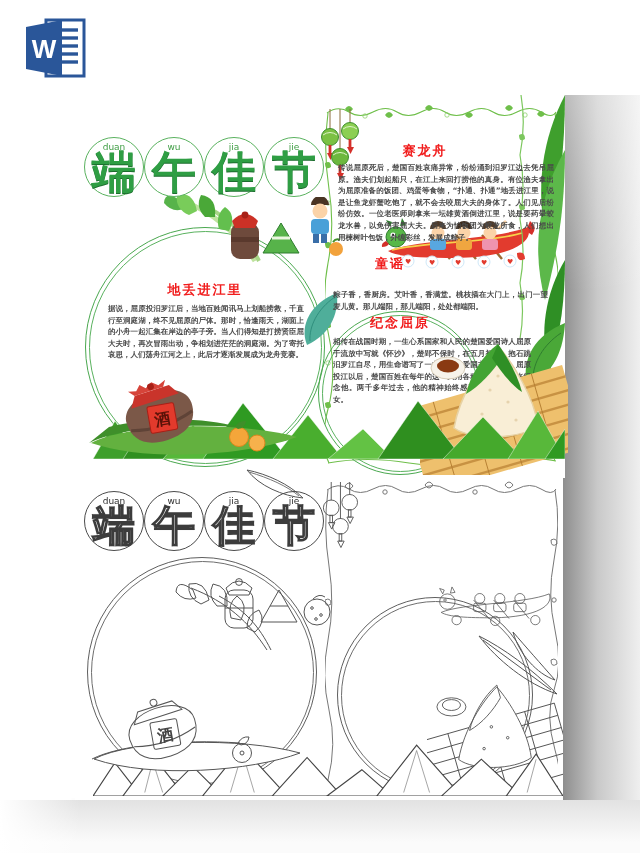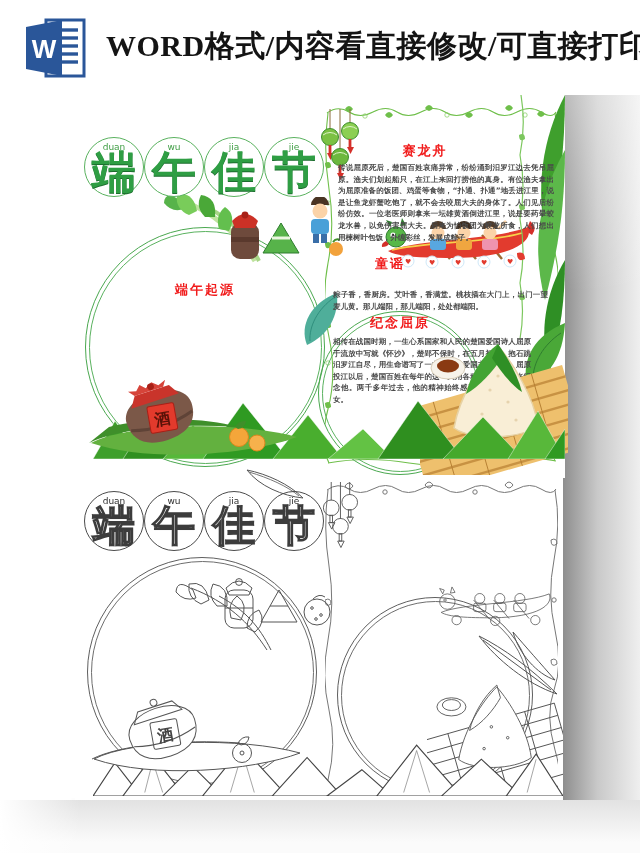--- a/index.html
+++ b/index.html
@@ -59,21 +59,20 @@
       <g stroke="#2a5699" stroke-width="3.4">
         <line x1="30" y1="16" x2="56" y2="16"></line>
           <line x1="30" y1="24" x2="56" y2="24"></line>
         <line x1="30" y1="32" x2="56" y2="32"></line>
           <line x1="30" y1="40" x2="56" y2="40"></line>
         <line x1="30" y1="48" x2="56" y2="48"></line>
       </g>
       <polygon points="4,13 40,6 40,62 4,55" fill="#2a5699"></polygon>
       <text x="22" y="44" text-anchor="middle" font-size="26" font-weight="bold" fill="#ffffff" font-family="Liberation Sans,sans-serif">W</text>
     </svg>
-    <div class="abs hdr-title">WORD格式/内容看直接修改/可直接打印</div>
   </div>
 
   <div class="abs band"></div>
   <div class="abs pshadow"></div>
   <div class="abs floor"></div>
   <div class="abs floor-fadeL"></div>
 
   <div class="abs pagec">
 
     <svg class="abs z1" style="left:250px;top:8px" width="233" height="366" viewBox="0 0 233 366">
@@ -143,21 +142,22 @@
     <div class="abs tc z3" style="left:129px;top:42px">
       <span class="py">jia</span>
       <span class="ch">佳</span>
       </div>
     <div class="abs tc z3" style="left:189px;top:42px">
       <span class="py">jie</span>
       <span class="ch">节</span>
       </div>
 
     <div class="abs ring z1" style="left:10px;top:132px;width:240px;height:240px"></div>
-    <div class="abs hd-red z3" style="left:60px;top:186px;width:140px">端午起源</div>
+    <div class="abs hd-red z3" style="left:60px;top:186px;width:140px">地丢进江里</div>
+    <div class="abs body-txt z3" style="left:33px;top:208px;width:196px">据说，屈原投汨罗江后，当地百姓闻讯马上划船捞救，千直行至洞庭湖，终不见屈原的尸体。那时，恰逢雨天，湖面上的小舟一起汇集在岸边的亭子旁。当人们得知是打捞贤臣屈大夫时，再次冒雨出动，争相划进茫茫的洞庭湖。为了寄托哀思，人们荡舟江河之上，此后才逐渐发展成为龙舟竞赛。</div>
 
     <div class="abs hd-red z3" style="left:265px;top:47px;width:170px">赛龙舟</div>
     <div class="abs body-txt z3" style="left:263px;top:67px;width:216px">传说屈原死后，楚国百姓哀痛异常，纷纷涌到汨罗江边去凭吊屈原。渔夫们划起船只，在江上来回打捞他的真身。有位渔夫拿出为屈原准备的饭团、鸡蛋等食物，“扑通、扑通”地丢进江里，说是让鱼龙虾蟹吃饱了，就不会去咬屈大夫的身体了。人们见后纷纷仿效。一位老医师则拿来一坛雄黄酒倒进江里，说是要药晕蛟龙水兽，以免伤害屈大夫。后来为怕饭团为蛟龙所食，人们想出用楝树叶包饭，外缠彩丝，发展成粽子。</div>
 
     <svg class="abs z2" style="left:305px;top:122px" width="162" height="54" viewBox="0 0 162 54">
       <g stroke="#9a6a33" stroke-width="2.4">
         <line x1="50" y1="18" x2="70" y2="42"></line>
           <line x1="76" y1="18" x2="96" y2="42"></line>
           <line x1="102" y1="18" x2="122" y2="42"></line>
       </g>

